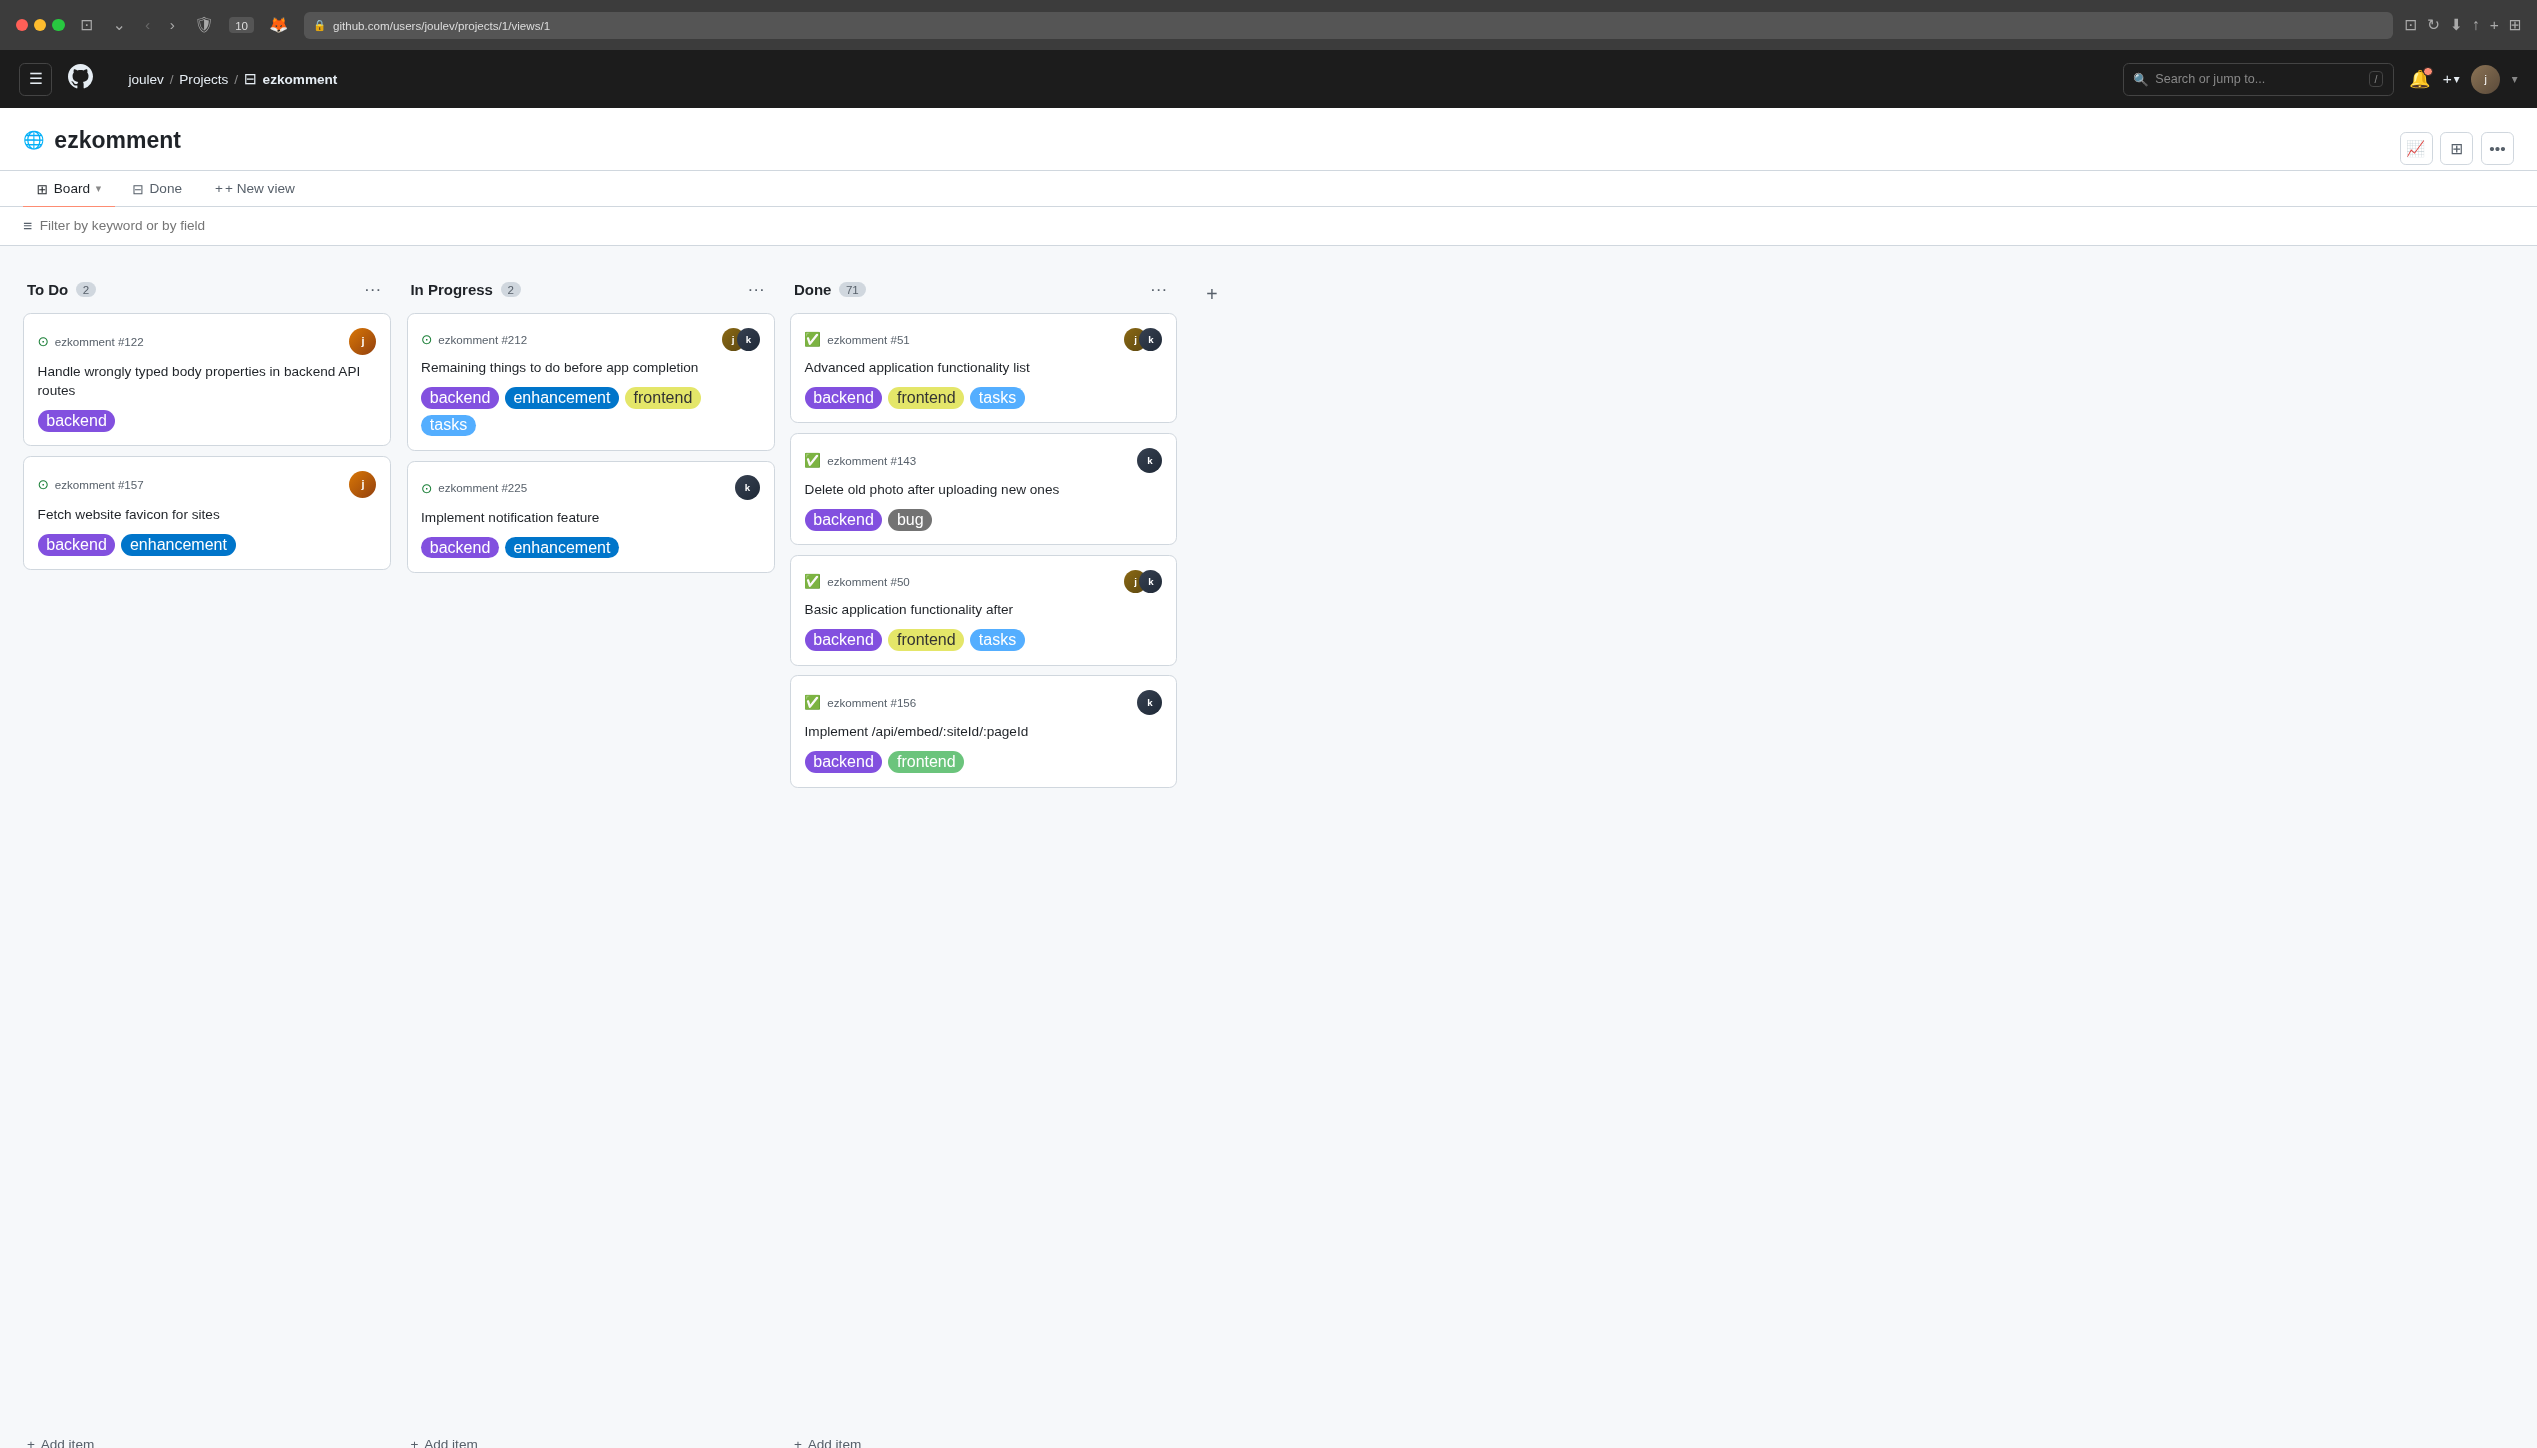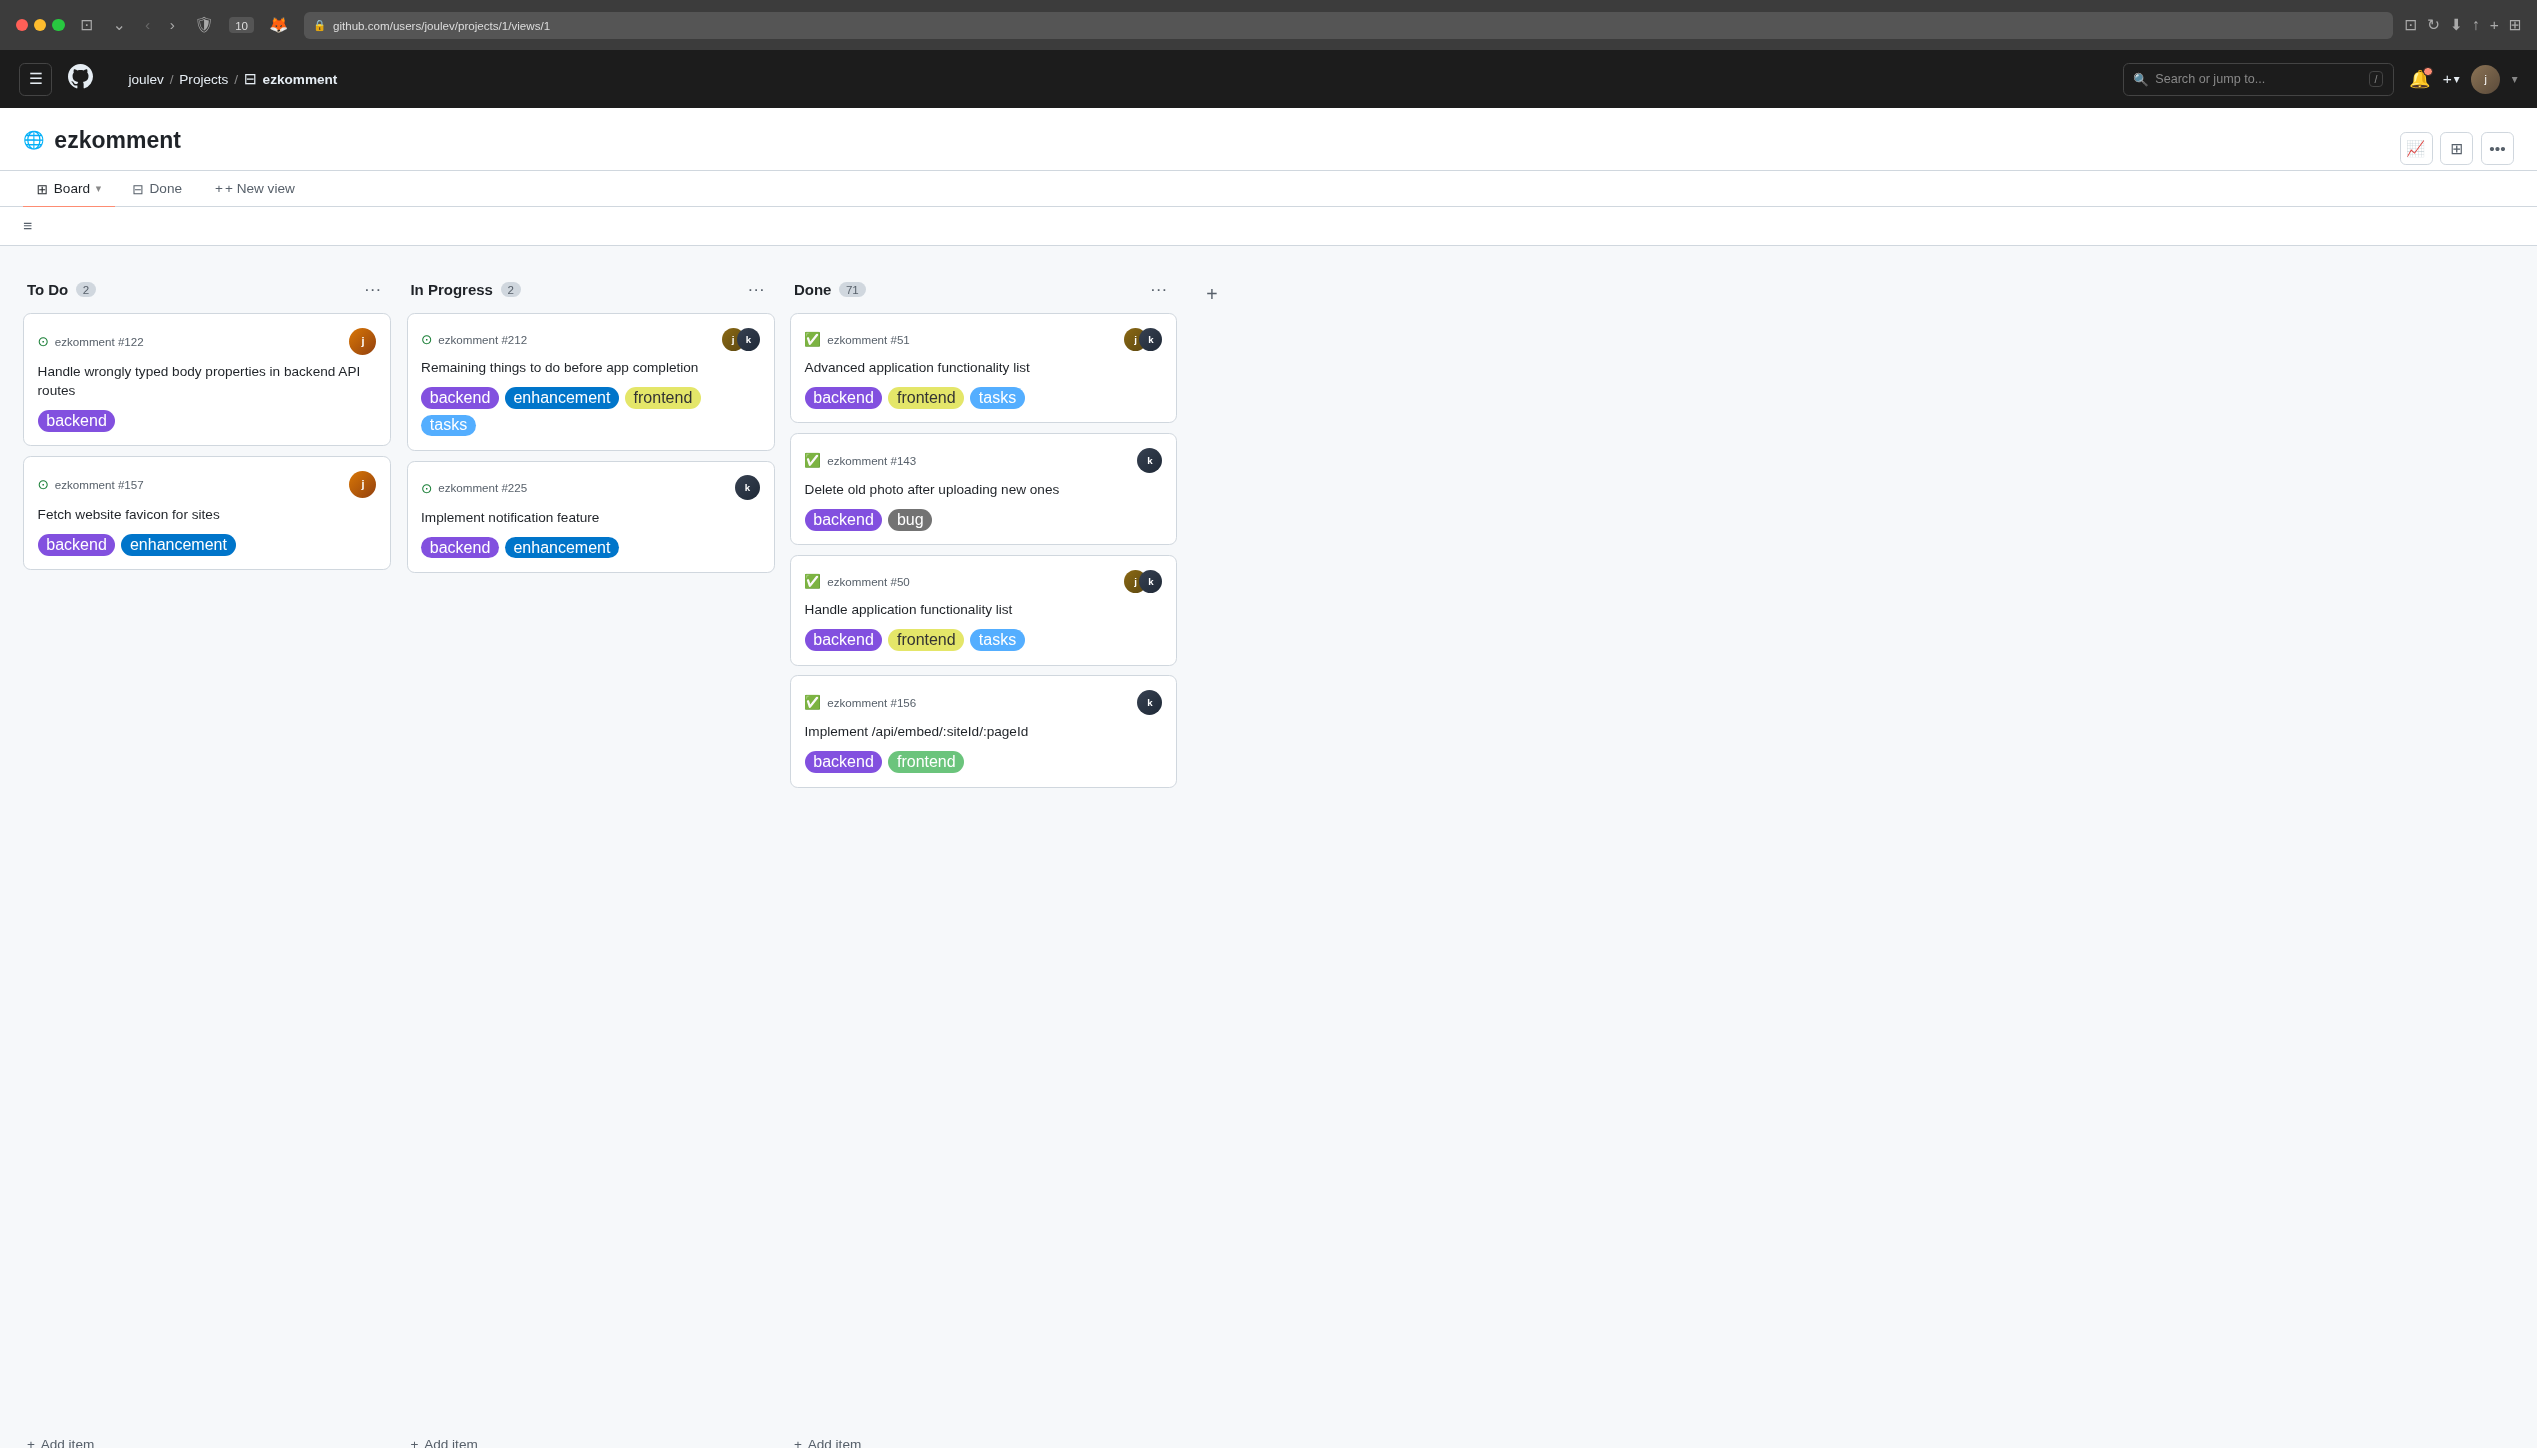--- a/index.html
+++ b/index.html
@@ -499,20 +499,21 @@
       <span>Done</span>
     </button>
     <button class="new-view-btn">
       <span>+</span>
       <span style="margin-left:-1.9px;">+ New view</span>
     </button>
   </div>
 
   <div class="filter-bar">
     <span class="filter-icon">≡</span>
+    <input class="filter-input" placeholder="Filter by keyword or by field" style="">
   </div>
 
   <div class="board-container">
 
     <div class="board-column">
       <div class="column-header">
         <span class="column-title">To Do</span>
         <span class="column-count">2</span>
         <button class="column-menu-btn">···</button>
       </div>
@@ -648,21 +649,21 @@
           <div class="card-header">
             <div class="card-issue-ref">
               <span class="card-issue-icon done" style="color:#8250df;">✅</span>
               <span>ezkomment #50</span>
             </div>
             <div class="avatar-multi">
               <div class="card-avatar card-avatar-brown" style="width:23px;height:23px;font-size:9.7px;">j</div>
               <div class="card-avatar card-avatar-dark" style="width:23px;height:23px;font-size:9.7px;">k</div>
             </div>
           </div>
-          <div class="card-title">Handle application functionality list</div>
+          <div class="card-title">Basic application functionality after</div>
           <div class="card-labels">
             <span class="label label-backend">backend</span>
             <span class="label label-frontend">frontend</span>
             <span class="label label-tasks">tasks</span>
           </div>
         </div>
 
         <div class="board-card">
           <div class="card-header">
             <div class="card-issue-ref">

